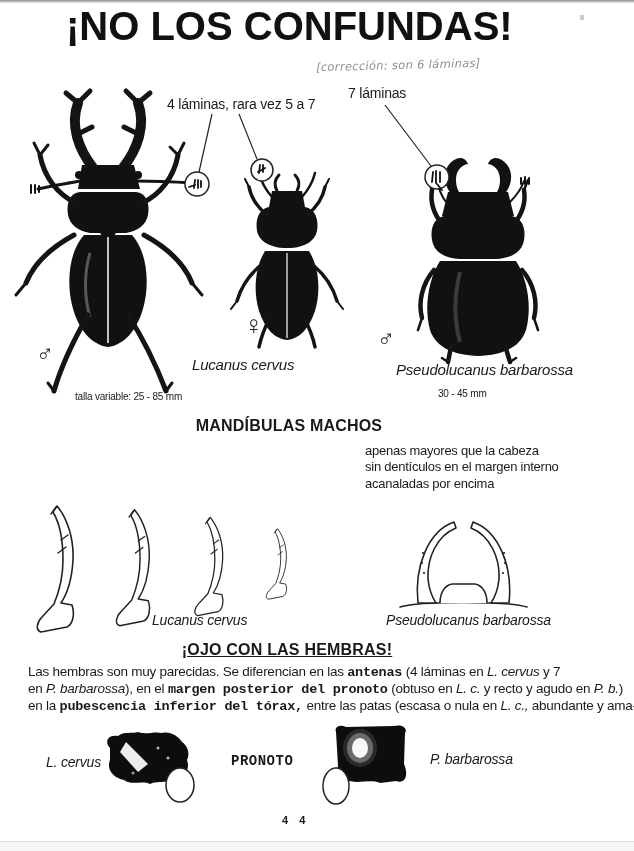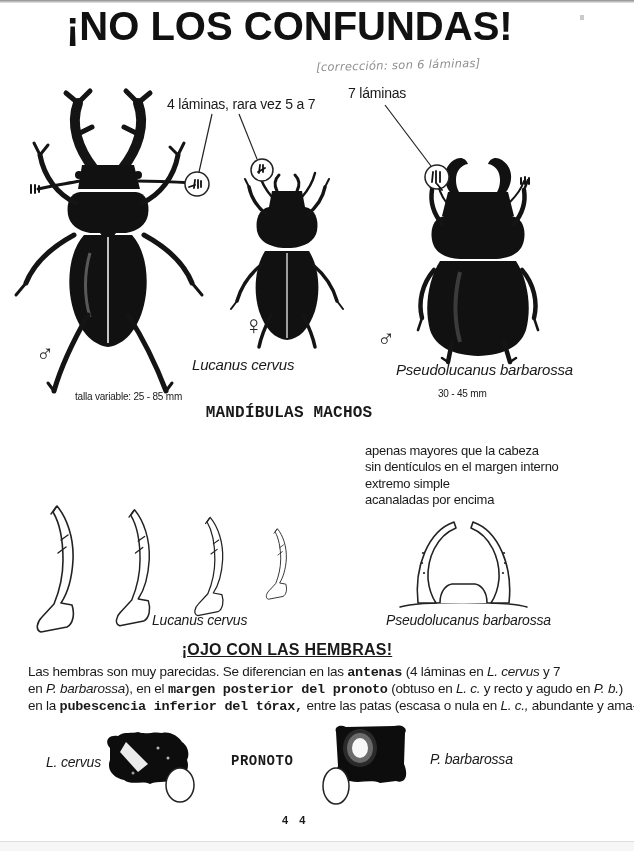--- a/index.html
+++ b/index.html
@@ -159,27 +159,26 @@
 
   <div class="abs gender" style="left:36px; top:342px;">♂</div>
   <div class="abs gender" style="left:244px; top:313px; font-size:26px;">♀</div>
   <div class="abs gender" style="left:377px; top:327px;">♂</div>
 
   <div class="abs species15" style="left:192px; top:356px;">Lucanus cervus</div>
   <div class="abs species15" style="left:396px; top:361px;">Pseudolucanus barbarossa</div>
   <div class="abs size-label" style="left:75px; top:391px;">talla variable: 25 - 85 mm</div>
   <div class="abs size-label" style="left:438px; top:388px;">30 - 45 mm</div>
 
-  <div class="abs heading" style="top:404px;font-family:Liberation Mono, monospace;">MANDÍBULAS MACHOS</div>
+  <div class="abs heading" style="top:417px;">MANDÍBULAS MACHOS</div>
 
 
   <div class="abs coltext right-col" style="left:365px; top:443px;">
     <div>apenas mayores que la cabeza</div>
     <div>sin dentículos en el margen interno</div>
-    <div>extremo simple</div>
     <div>acanaladas por encima</div>
   </div>
 
   <svg style="left:18px; top:503px;" width="290" height="132" viewBox="0 0 290 132">
     <defs>
       <g id="mnd">
         <path class="sk" d="M31,3 C41,15 48,35 47,57 C46,75 41,91 35,100 L46,102 C49,111 47,121 41,124 L15,129 C9,127 11,119 16,114 L28,101 C33,89 37,73 37,57 C37,37 33,19 27,9 Z"></path>
         <path class="skl" d="M40,44 L32,50 M42,32 L35,37 M30,4 L25,11"></path>
       </g>
     </defs>

